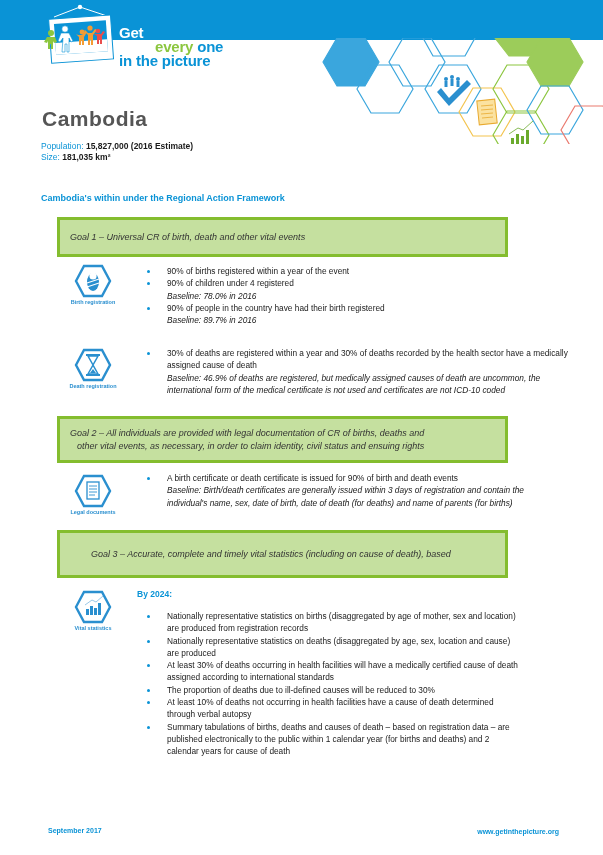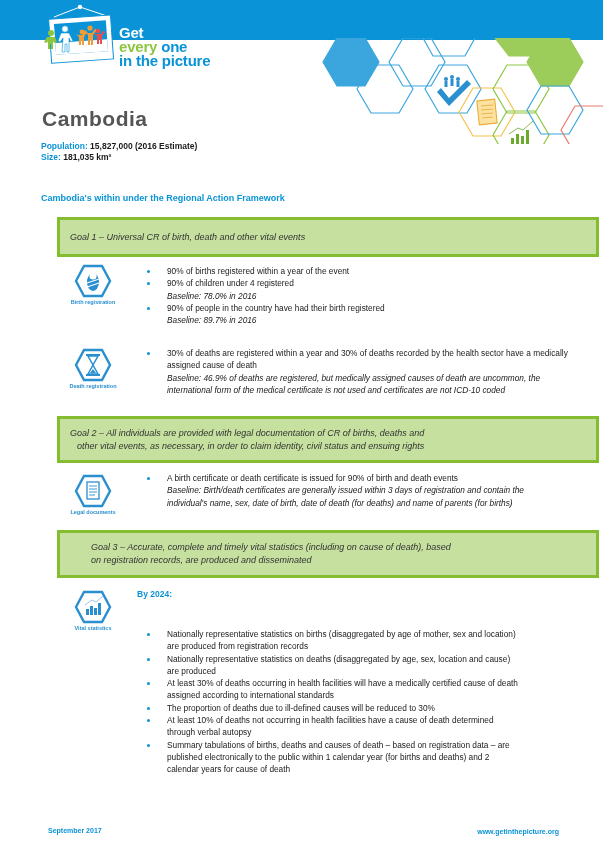--- a/index.html
+++ b/index.html
@@ -5,35 +5,35 @@
   * { box-sizing: border-box; margin: 0; padding: 0; }
   html, body { width: 603px; height: 855px; background: #ffffff; overflow: hidden; }
   body { position: relative; font-family: "Liberation Sans", "DejaVu Sans", sans-serif; color: #1a1a1a; }
 
   .top-band { position: absolute; left: 0; top: 0; width: 603px; height: 40px; background: #0a93d6; }
 
   .logo { position: absolute; left: 44px; top: 3px; width: 190px; height: 60px; }
   .logo-frame { position: absolute; left: 0; top: 0; }
   .logo-text { position: absolute; left: 75px; top: 23px; font-weight: bold; line-height: 14px; font-size: 15px; letter-spacing: -0.2px; }
   .logo-text .l1 { color: #ffffff; display: block; }
-  .logo-text .l2 { display: block; }
+  .logo-text .l2 { display: block; margin-left: 36px; }
   .logo-text .l2 .g { color: #8cc63f; }
   .logo-text .l2 .b { color: #0a93d6; }
   .logo-text .l3 { color: #0a93d6; display: block; }
 
   .hex-art { position: absolute; left: 315px; top: 38px; width: 288px; height: 106px; }
 
   .country-title { position: absolute; left: 42px; top: 107px; font-size: 21px; font-weight: bold; color: #555555; letter-spacing: 0.5px; }
   .facts { position: absolute; left: 41px; top: 141px; font-size: 8.5px; line-height: 11px; }
-  .facts .lbl { color: #0a93d6; font-weight: bold; }
+  .facts .lbl { color: #0a93d6; font-weight: normal; }
   .facts .val { color: #1a1a1a; font-weight: bold; }
 
   .section-heading { position: absolute; left: 41px; top: 193px; font-size: 9px; font-weight: bold; color: #0a93d6; }
 
-  .goal-box { position: absolute; left: 57px; width: 542px; background: #c5e09f; border: 3px solid #84bd2f; padding: 0 10px; display: flex; align-items: center; font-style: italic; font-size: 9px; line-height: 13px; color: #333333; }
+  .goal-box { position: absolute; left: 57px; width: 451px; background: #c5e09f; border: 3px solid #84bd2f; padding: 0 10px; display: flex; align-items: center; font-style: italic; font-size: 9px; line-height: 13px; color: #333333; }
   .goal-box span { display: block; }
 
   .icon-block { position: absolute; left: 58px; width: 70px; text-align: center; }
   .icon-block svg { display: block; margin: 0 auto; }
   .icon-label { font-size: 5.5px; color: #2a8fcf; margin-top: 1px; font-weight: bold; white-space: nowrap; }
 
   .bullets { position: absolute; left: 145px; list-style: none; font-size: 8.3px; line-height: 12.3px; color: #1a1a1a; }
   .bullets li { position: relative; padding-left: 22px; }
   .bullets li::before { content: ""; position: absolute; left: 2px; top: 5px; width: 3px; height: 3px; border-radius: 50%; background: #0a93d6; }
   .bullets .baseline { display: block; font-style: italic; }
@@ -195,39 +195,38 @@
   <div class="icon-label">Legal documents</div>
 </div>
 
 <ul class="bullets" style="top:472px;width:400px;">
   <li><span>A birth certificate or death certificate is issued for 90% of birth and death events</span><span class="baseline">Baseline: Birth/death certificates are generally issued within 3 days of registration and contain the individual's name, sex, date of birth, date of death (for deaths) and name of parents (for births)</span></li>
 </ul>
 
 <div class="goal-box" style="top:530px;height:48px;padding-left:31px;">
   <div>
     <span>Goal 3 – Accurate, complete and timely vital statistics (including on cause of death), based</span>
-    <span>on registration records, are produced and disseminated</span>
   </div>
 </div>
 
 <div class="icon-block" style="top:590px;">
   <svg width="40" height="34" viewBox="0 0 40 34">
     <polygon points="3,17 11,2 29,2 37,17 29,32 11,32" fill="none" stroke="#2a8fcf" stroke-width="2.4"></polygon>
     <rect x="13" y="19" width="3" height="6" fill="#2a8fcf"></rect>
     <rect x="17" y="16" width="3" height="9" fill="#2a8fcf"></rect>
     <rect x="21" y="18" width="3" height="7" fill="#2a8fcf"></rect>
     <rect x="25" y="13" width="3" height="12" fill="#2a8fcf"></rect>
     <polyline points="12,15 19,10 23,12 30,6" fill="none" stroke="#9cc9e8" stroke-width="1"></polyline>
   </svg>
   <div class="icon-label">Vital statistics</div>
 </div>
 
 <div class="by-label">By 2024:</div>
 
-<ul class="bullets" style="top:610px;width:375px;margin-top:18px;">
+<ul class="bullets" style="top:610px;width:375px;">
   <li><span>Nationally representative statistics on births (disaggregated by age of mother, sex and location) are produced from registration records</span></li>
   <li><span>Nationally representative statistics on deaths (disaggregated by age, sex, location and cause) are produced</span></li>
   <li><span>At least 30% of deaths occurring in health facilities will have a medically certified cause of death assigned according to international standards</span></li>
   <li><span>The proportion of deaths due to ill-defined causes will be reduced to 30%</span></li>
   <li><span>At least 10% of deaths not occurring in health facilities have a cause of death determined through verbal autopsy</span></li>
   <li><span>Summary tabulations of births, deaths and causes of death – based on registration data – are published electronically to the public within 1 calendar year (for births and deaths) and 2 calendar years for cause of death</span></li>
 </ul>
 
 <div class="footer-date">September 2017</div>
 <div class="footer-url">www.getinthepicture.org</div>

